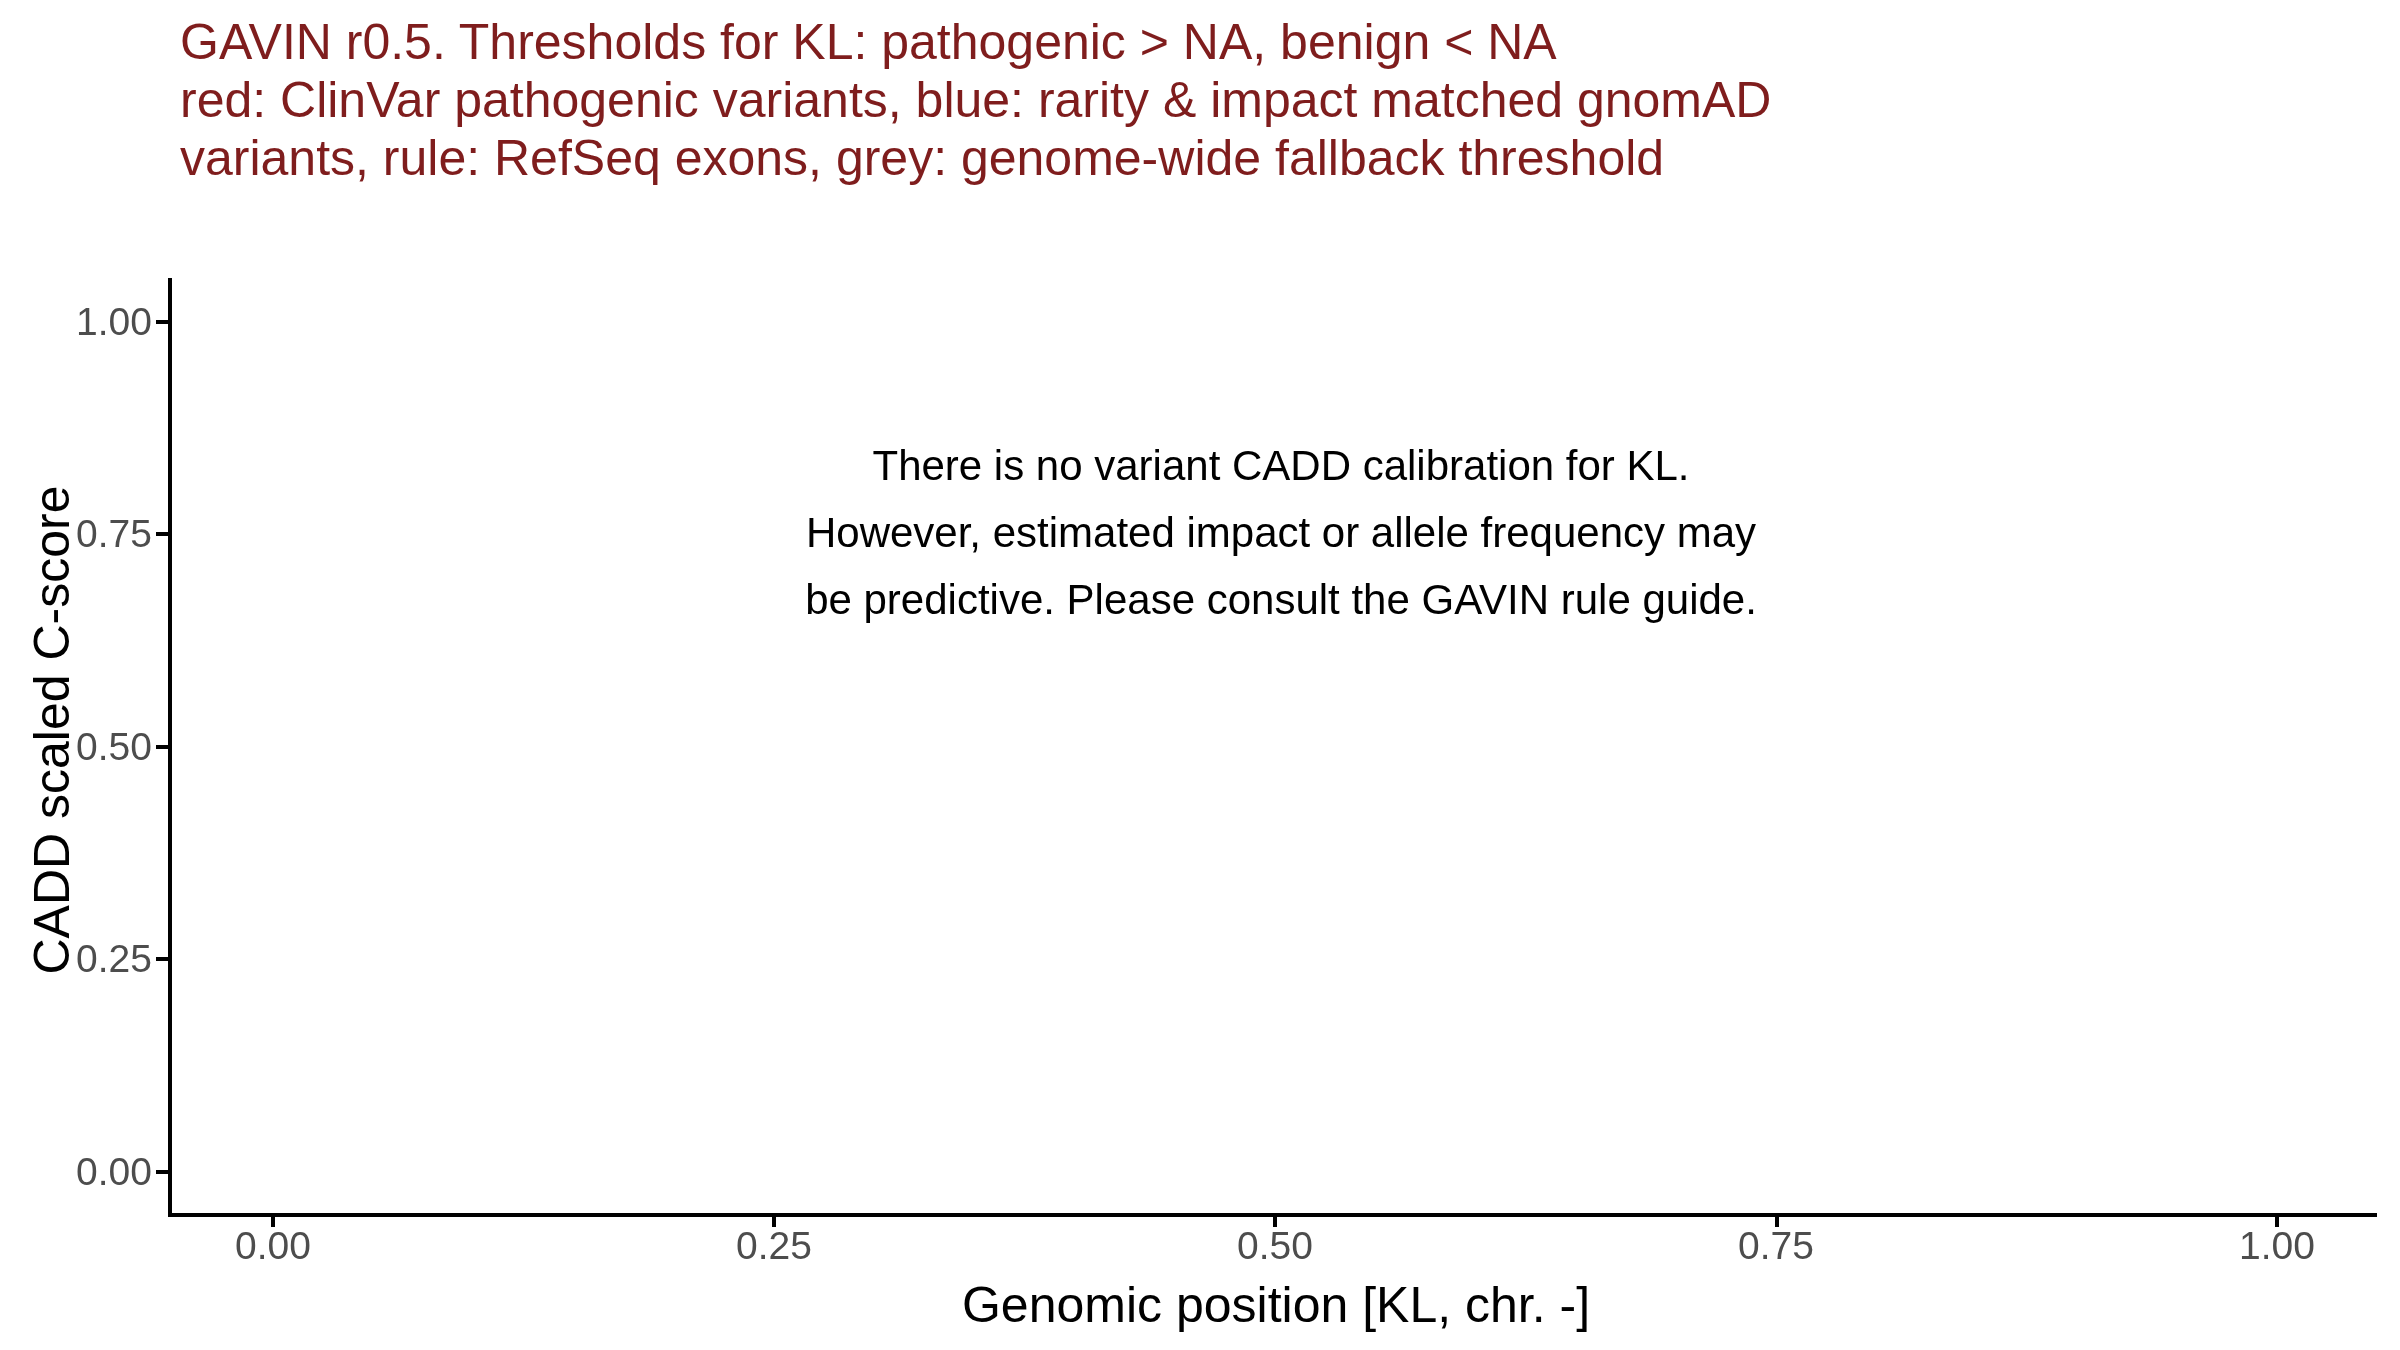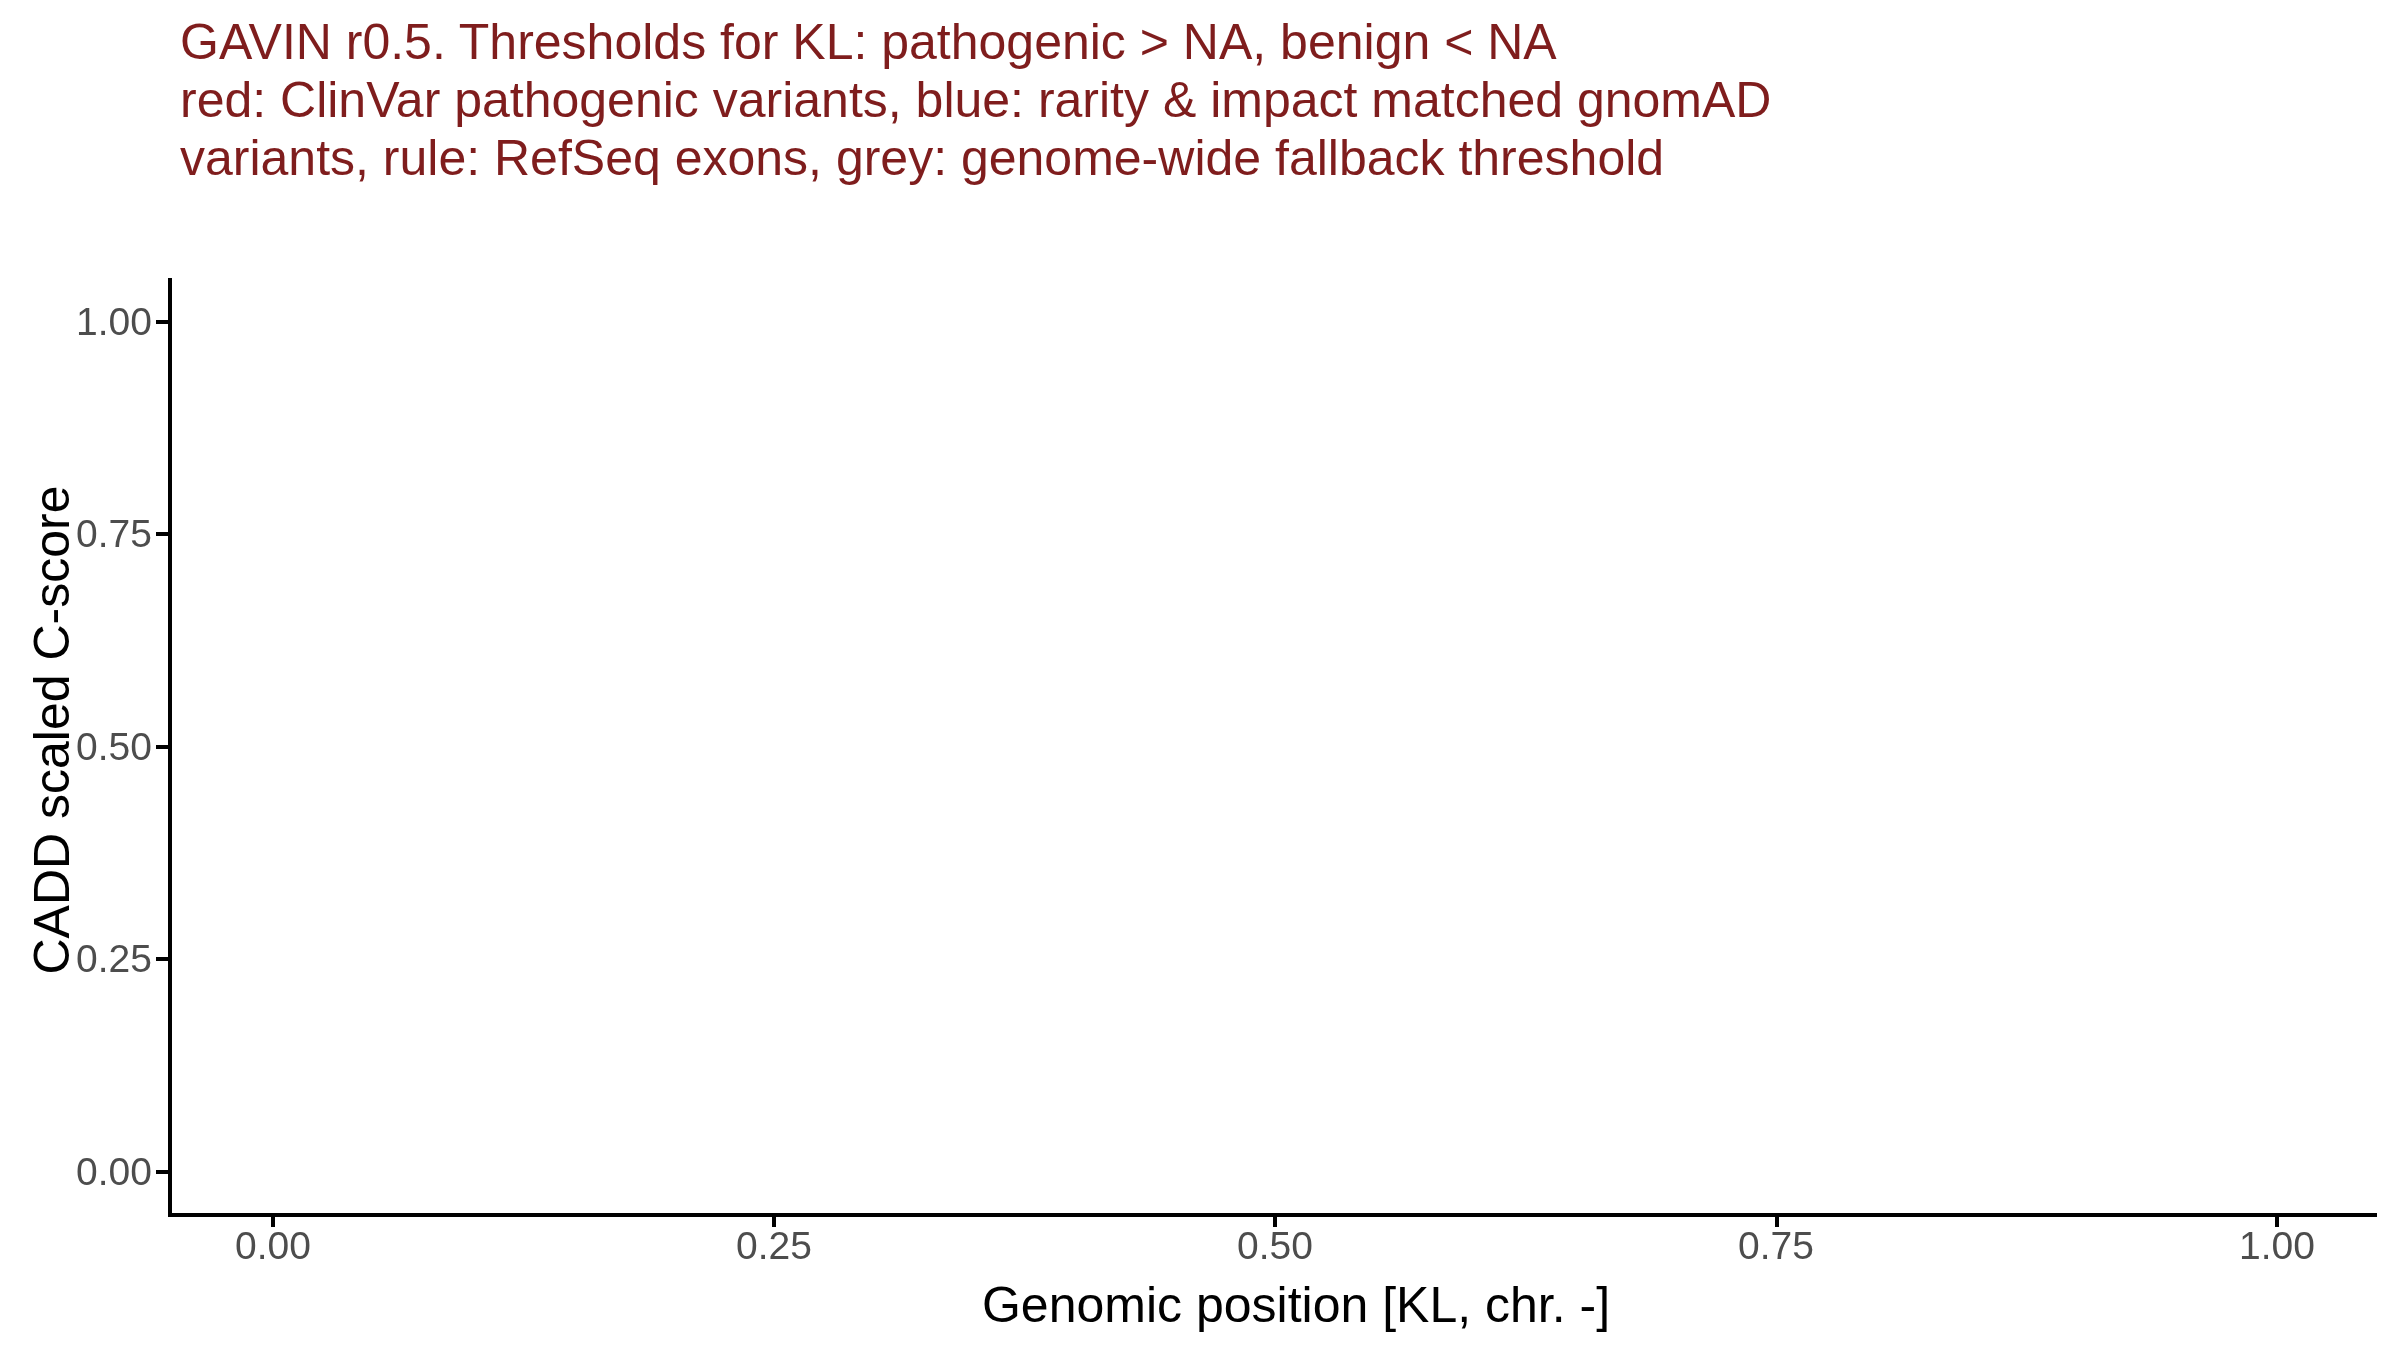--- a/index.html
+++ b/index.html
@@ -43,21 +43,21 @@
     left: 30px;
     width: 122px;
     text-align: right;
   }
   .x-tick-label {
     width: 160px;
     text-align: center;
   }
   .x-axis-title {
     position: absolute;
-    left: 696px;
+    left: 676px;
     top: 1276px;
     width: 1200px;
     text-align: center;
     font-size: 50px;
     line-height: 58px;
     color: #000000;
   }
   .y-axis-title {
     position: absolute;
     left: -418px;
@@ -126,14 +126,19 @@
 
   <div class="tick-label x-tick-label" style="left:193px;  top:1223px;">0.00</div>
   <div class="tick-label x-tick-label" style="left:694px;  top:1223px;">0.25</div>
   <div class="tick-label x-tick-label" style="left:1195px; top:1223px;">0.50</div>
   <div class="tick-label x-tick-label" style="left:1696px; top:1223px;">0.75</div>
   <div class="tick-label x-tick-label" style="left:2197px; top:1223px;">1.00</div>
 
   <div class="x-axis-title">Genomic position [KL, chr. -]</div>
   <div class="y-axis-title">CADD scaled C-score</div>
 
+  <div class="annotation-block">
+    <div>There is no variant CADD calibration for KL.</div>
+    <div>However, estimated impact or allele frequency may</div>
+    <div>be predictive. Please consult the GAVIN rule guide.</div>
+  </div>
 
 </div>
 
 </body></html>

